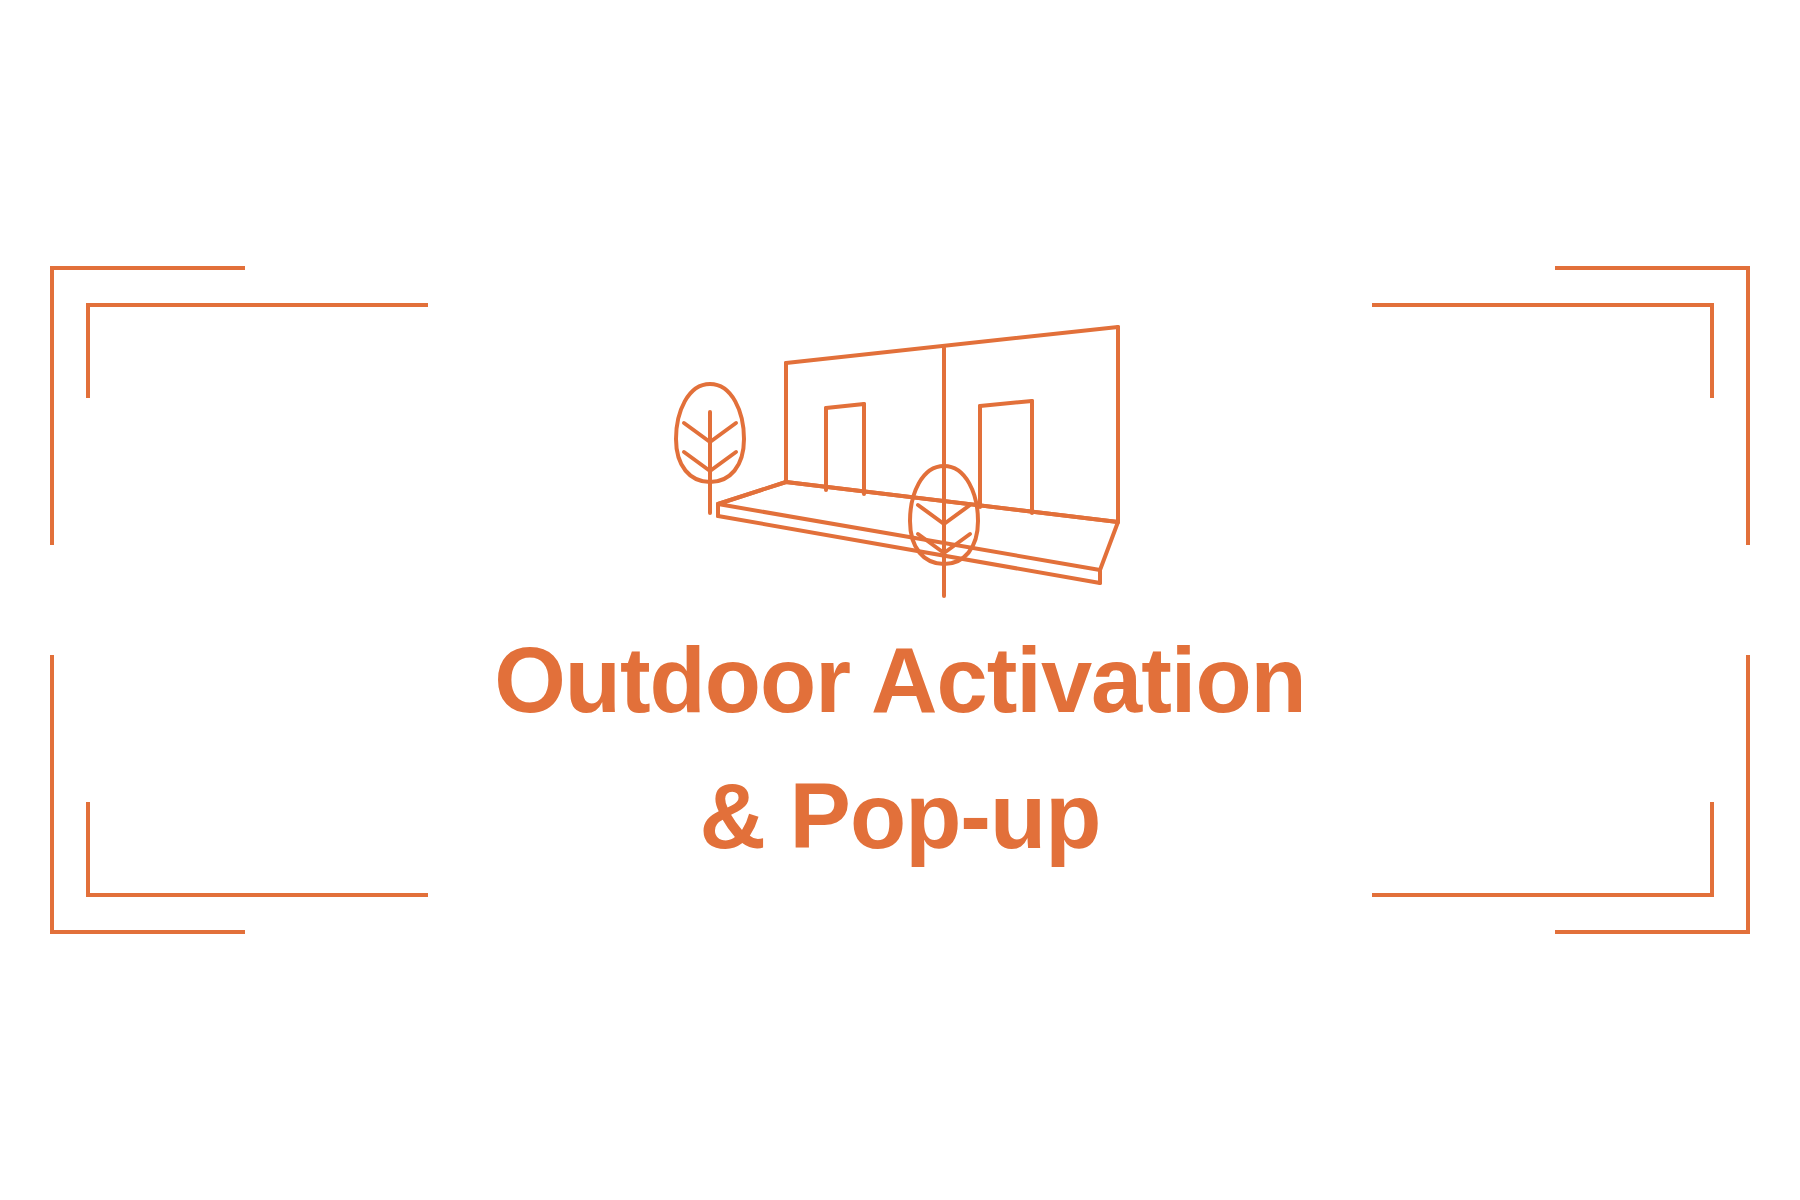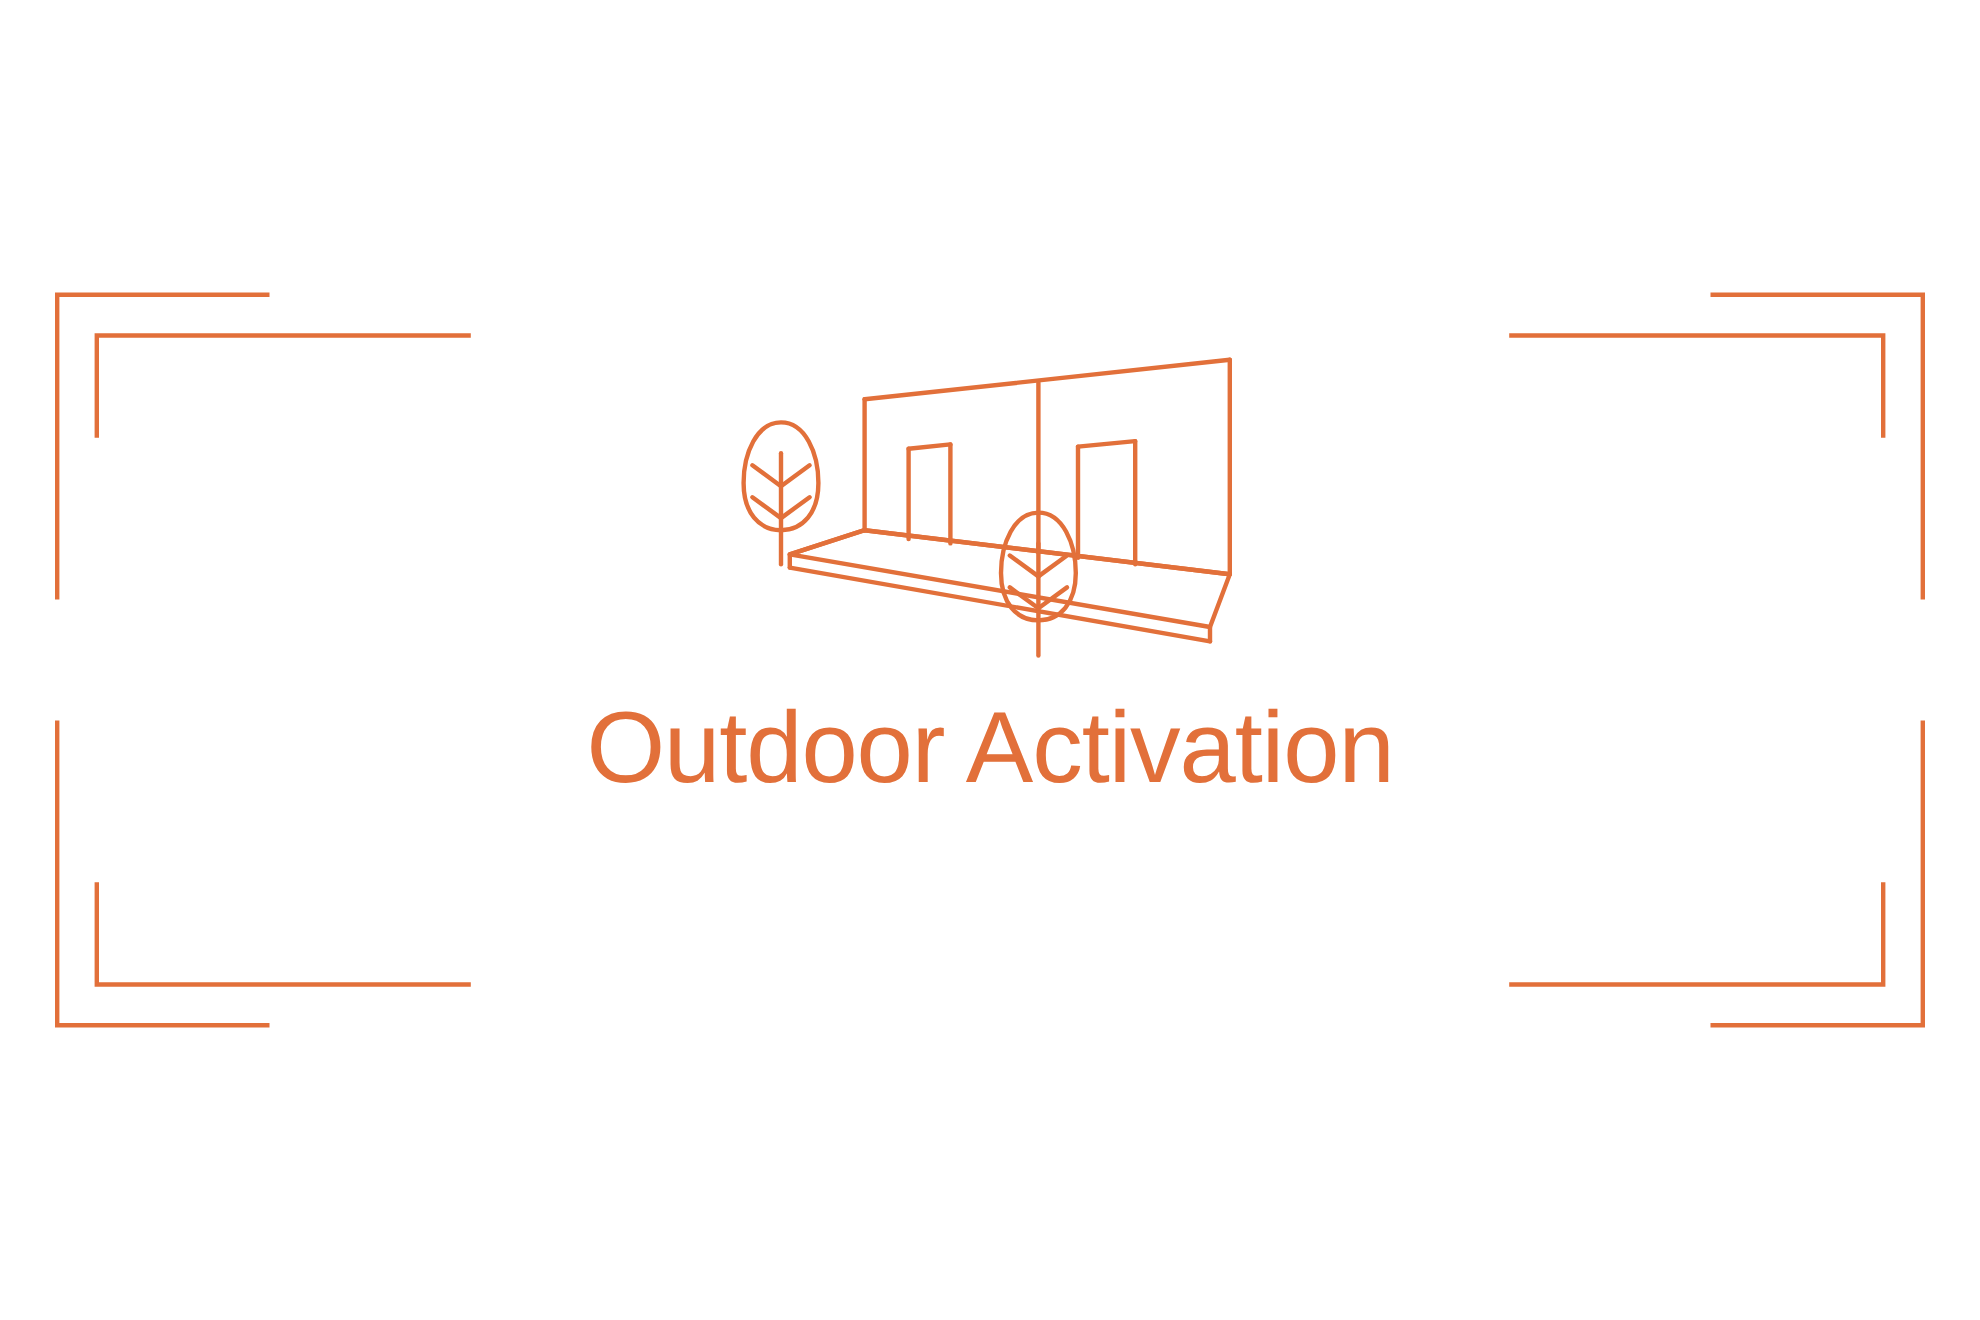--- a/index.html
+++ b/index.html
@@ -48,21 +48,21 @@
     left: 0;
     top: 612px;
     width: 1800px;
     text-align: center;
   }
   .title-line {
     display: block;
     font-family: "Liberation Sans", sans-serif;
     font-size: 92px;
     line-height: 136px;
-    font-weight: 400;
+    font-weight: 700;
     letter-spacing: -1px;
     white-space: pre;
   }
 </style>
 </head>
 <body style="background: rgb(255, 255, 255);">
 
 <div id="slide" style="background: rgb(255, 255, 255);">
 
   <div class="frame-layer">
@@ -159,15 +159,16 @@
         <path d="M 330 205 L 304 224"></path>
         <path d="M 278 234 L 304 253"></path>
         <path d="M 330 234 L 304 253"></path>
       </g>
 
     </svg>
   </div>
 
   <div class="title-block">
     <span class="title-line" style="color: rgb(226, 112, 58);">Outdoor Activation</span>
+    <span class="title-line" style="color: rgb(226, 112, 58);">&amp; Pop-up</span>
   </div>
 
 </div>
 
 </body></html>

